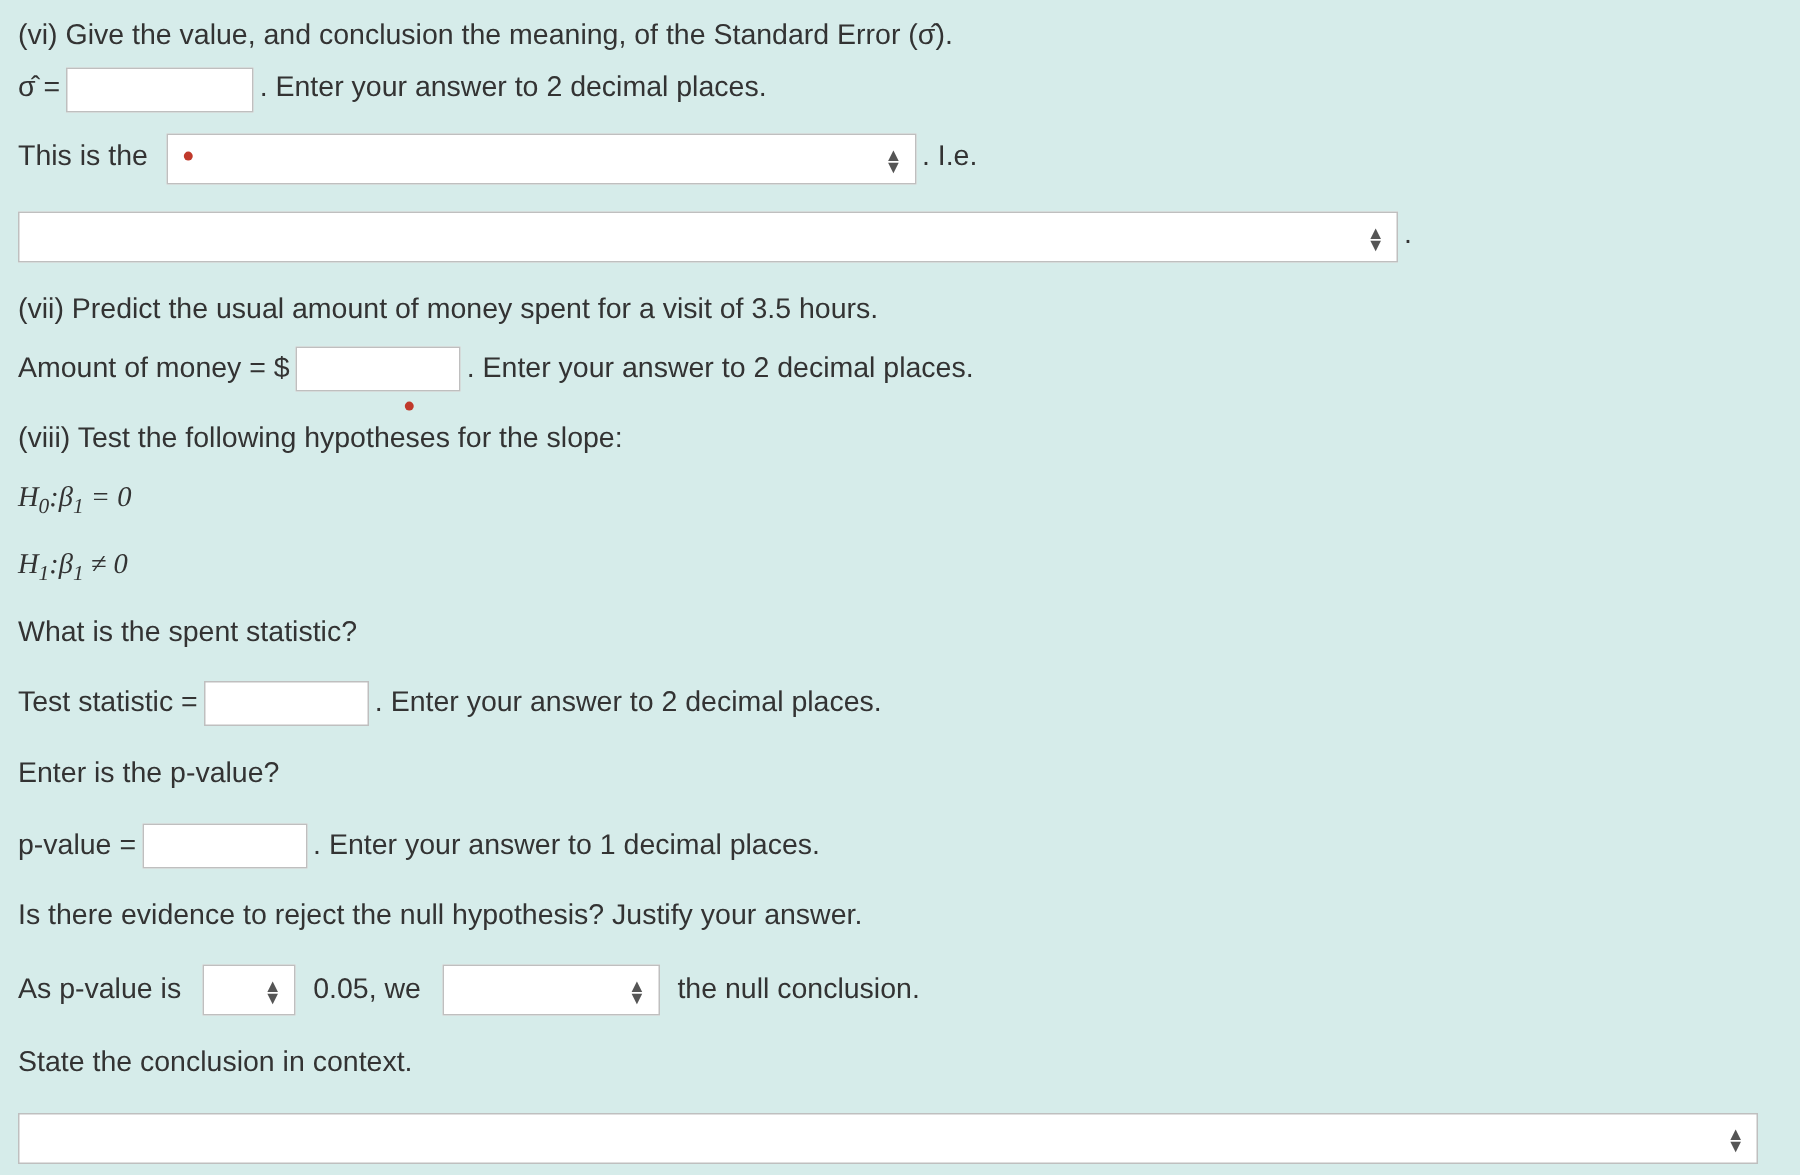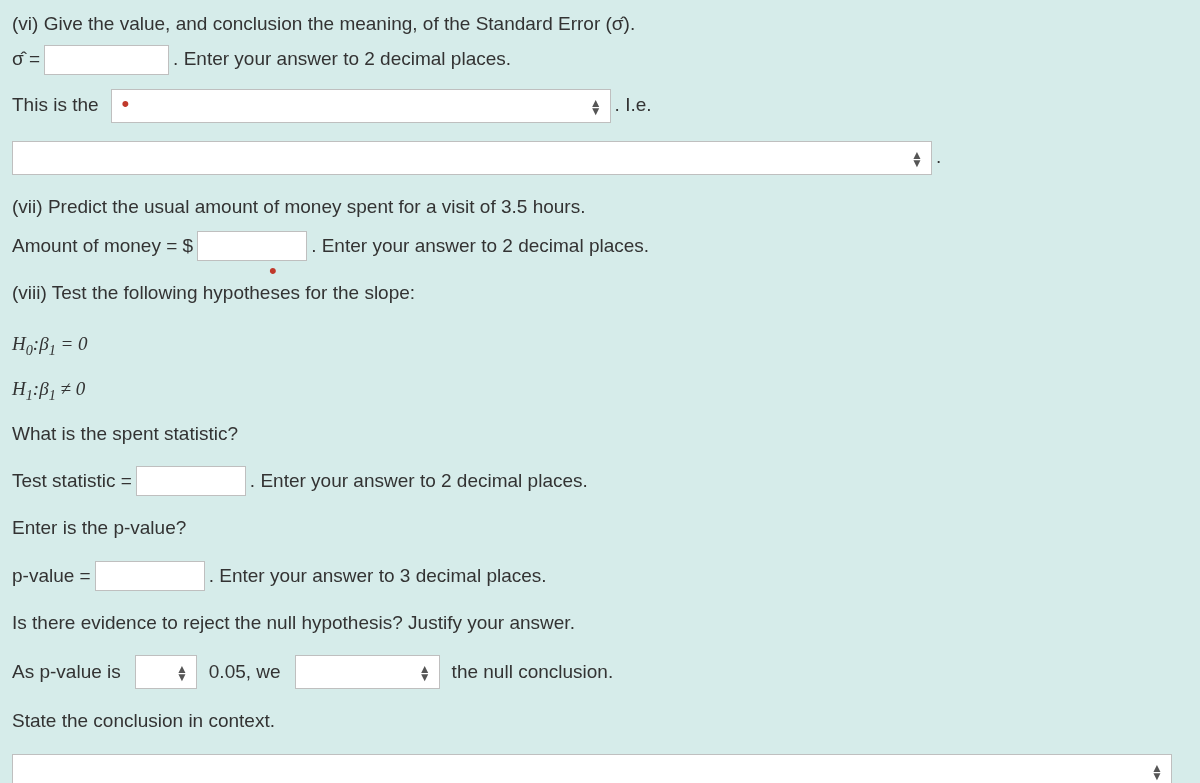--- a/index.html
+++ b/index.html
@@ -87,21 +87,21 @@
   <span>Amount of money = $</span>
   <input type="text" class="in-md" style="">
   <span>. Enter your answer to 2 decimal places.</span>
 </div>
 
 <div style="position:relative;">
   <span class="red-dot" style="position:absolute; left:257px; top:-8px;">•</span>
   <div>(viii) Test the following hypotheses for the slope:</div>
 </div>
 
-<div class="row row-tight" style="margin-top:22px;">
+<div class="row row-tight" style="margin-top:10px;">
   <span class="ital">
     <span>H</span><sub>0</sub><span>:β</span><sub>1</sub><span> = 0</span>
   </span>
 </div>
 
 <div class="row row-tight">
   <span class="ital">
     <span>H</span><sub>1</sub><span>:β</span><sub>1</sub><span> ≠ 0</span>
   </span>
 </div>
@@ -112,21 +112,21 @@
   <span>Test statistic =</span>
   <input type="text" class="in-md" style="">
   <span>. Enter your answer to 2 decimal places.</span>
 </div>
 
 <div class="row">Enter is the p-value?</div>
 
 <div class="row">
   <span>p-value =</span>
   <input type="text" class="in-md" style="">
-  <span>. Enter your answer to 3 decimal places.</span>
+  <span>. Enter your answer to 1 decimal places.</span>
 </div>
 
 <div class="row">Is there evidence to reject the null hypothesis? Justify your answer.</div>
 
 <div class="row">
   <span>As p-value is</span>
   <span style="width:6px"></span>
   <div class="select sel-sm">
     <span></span>
     <span class="chev">

